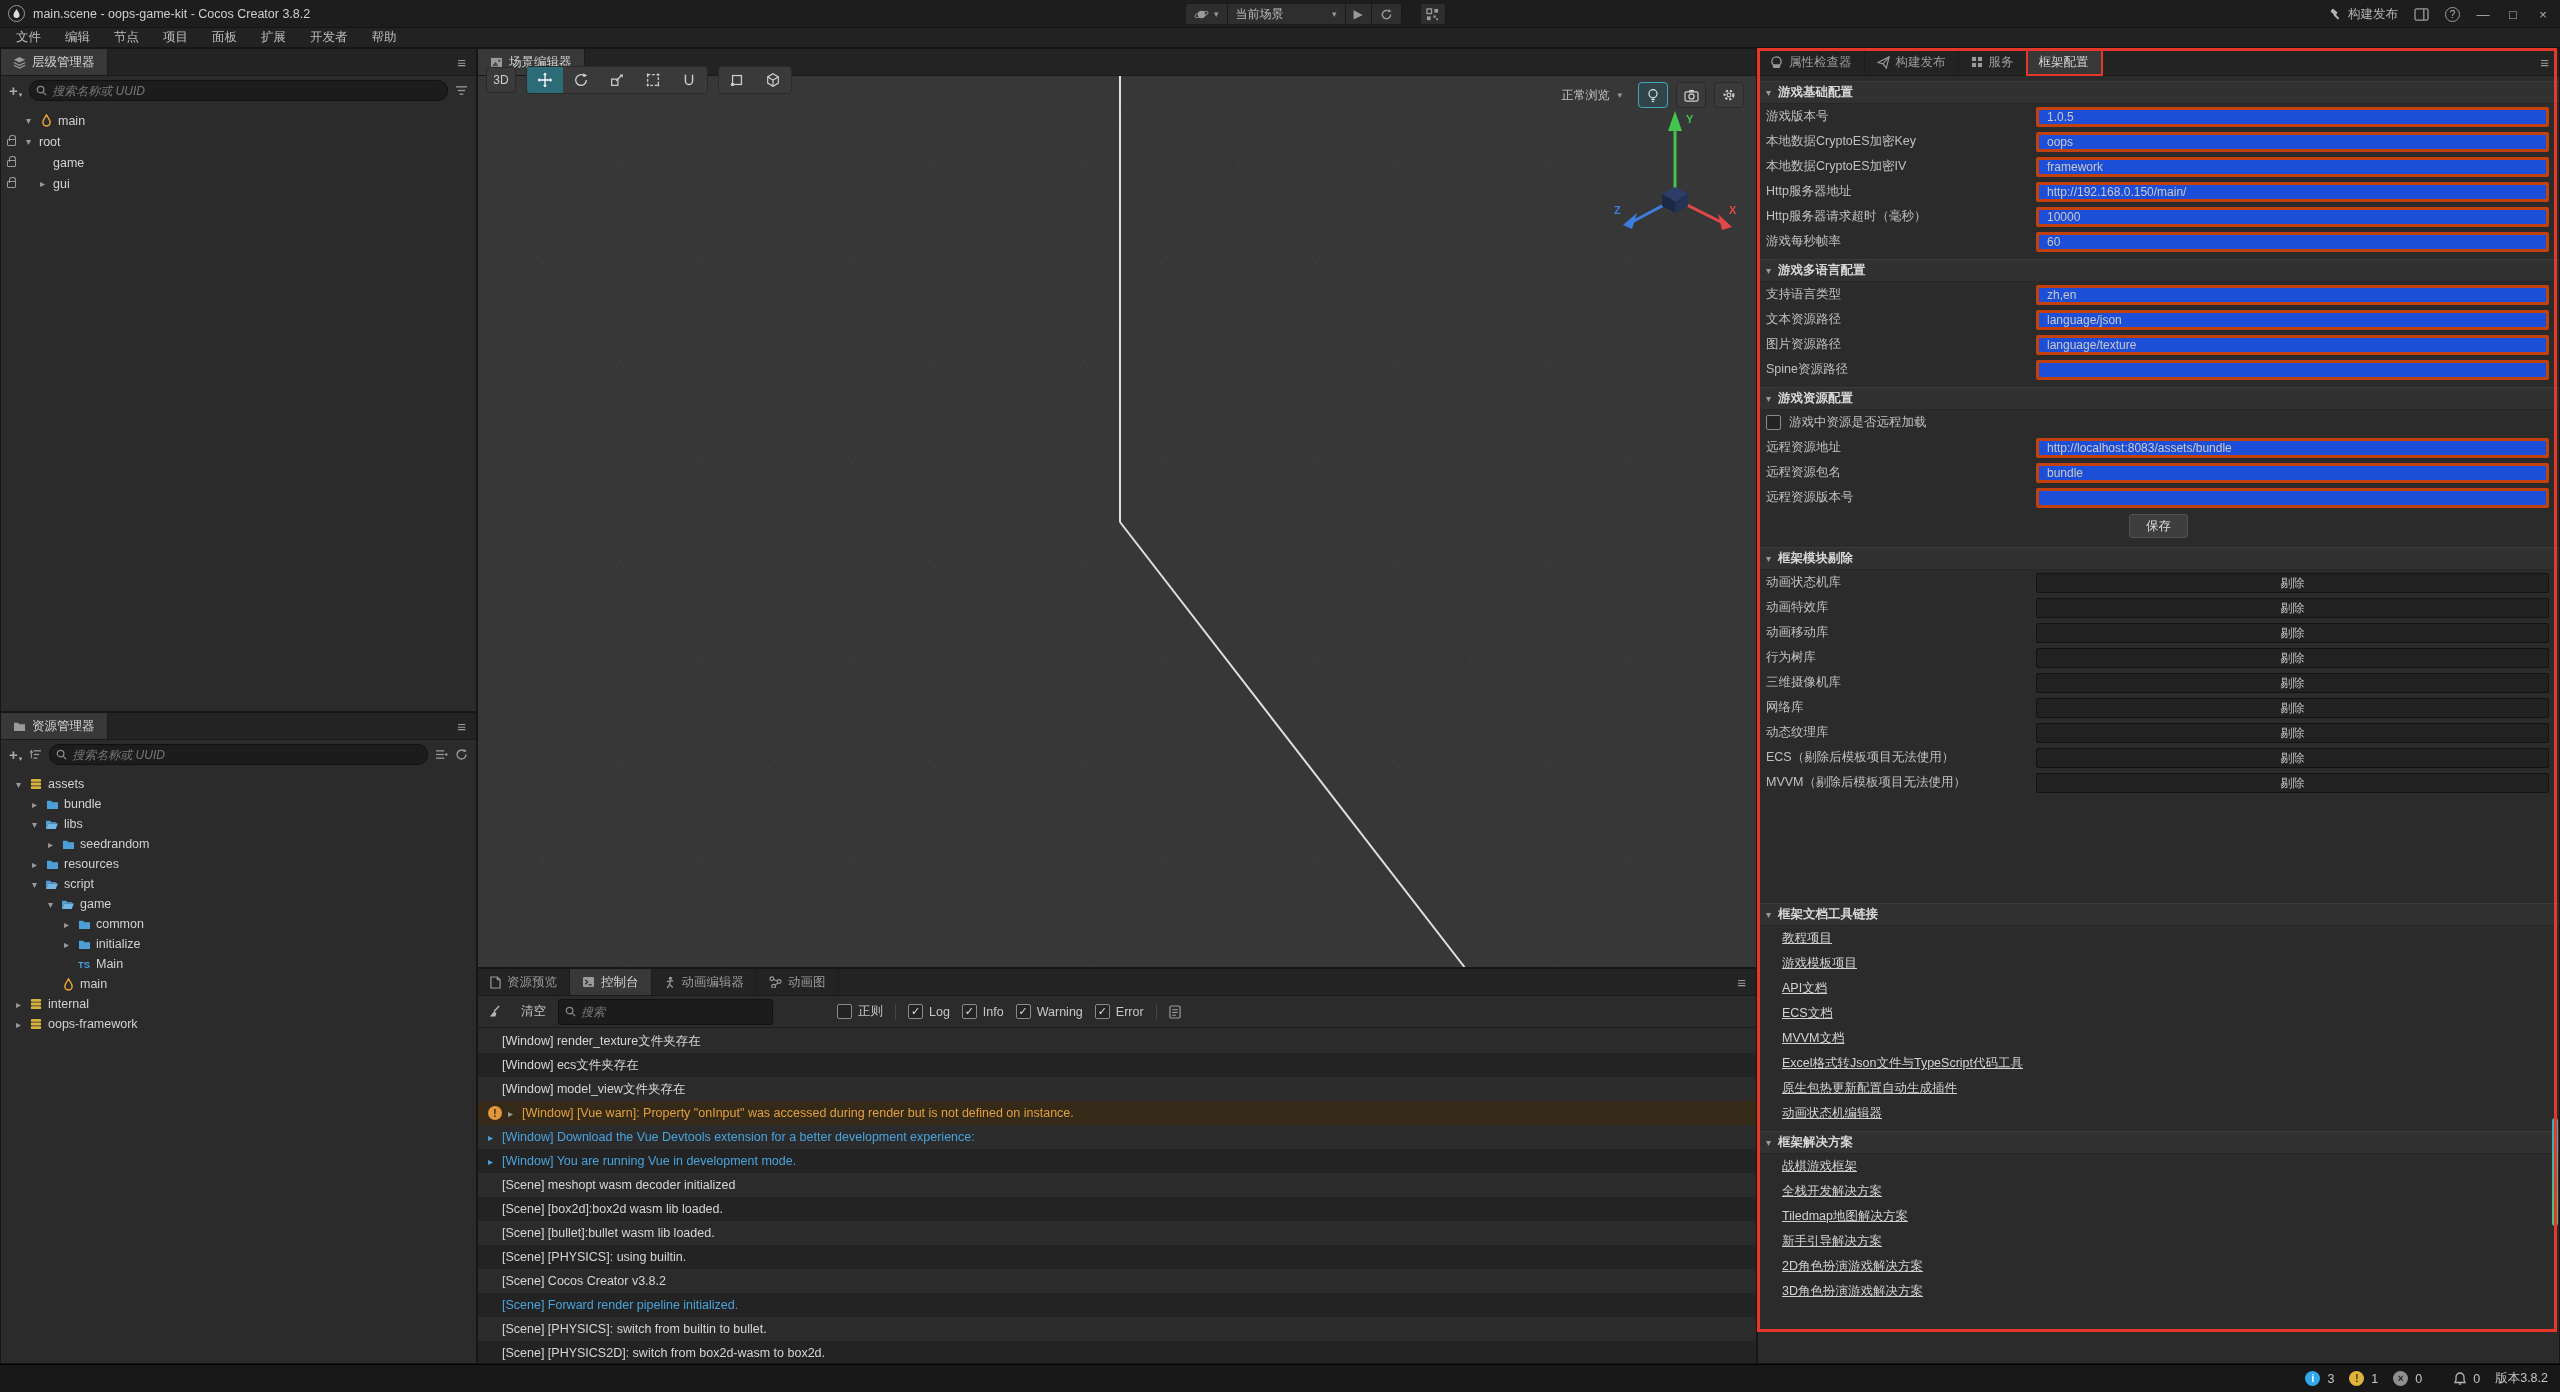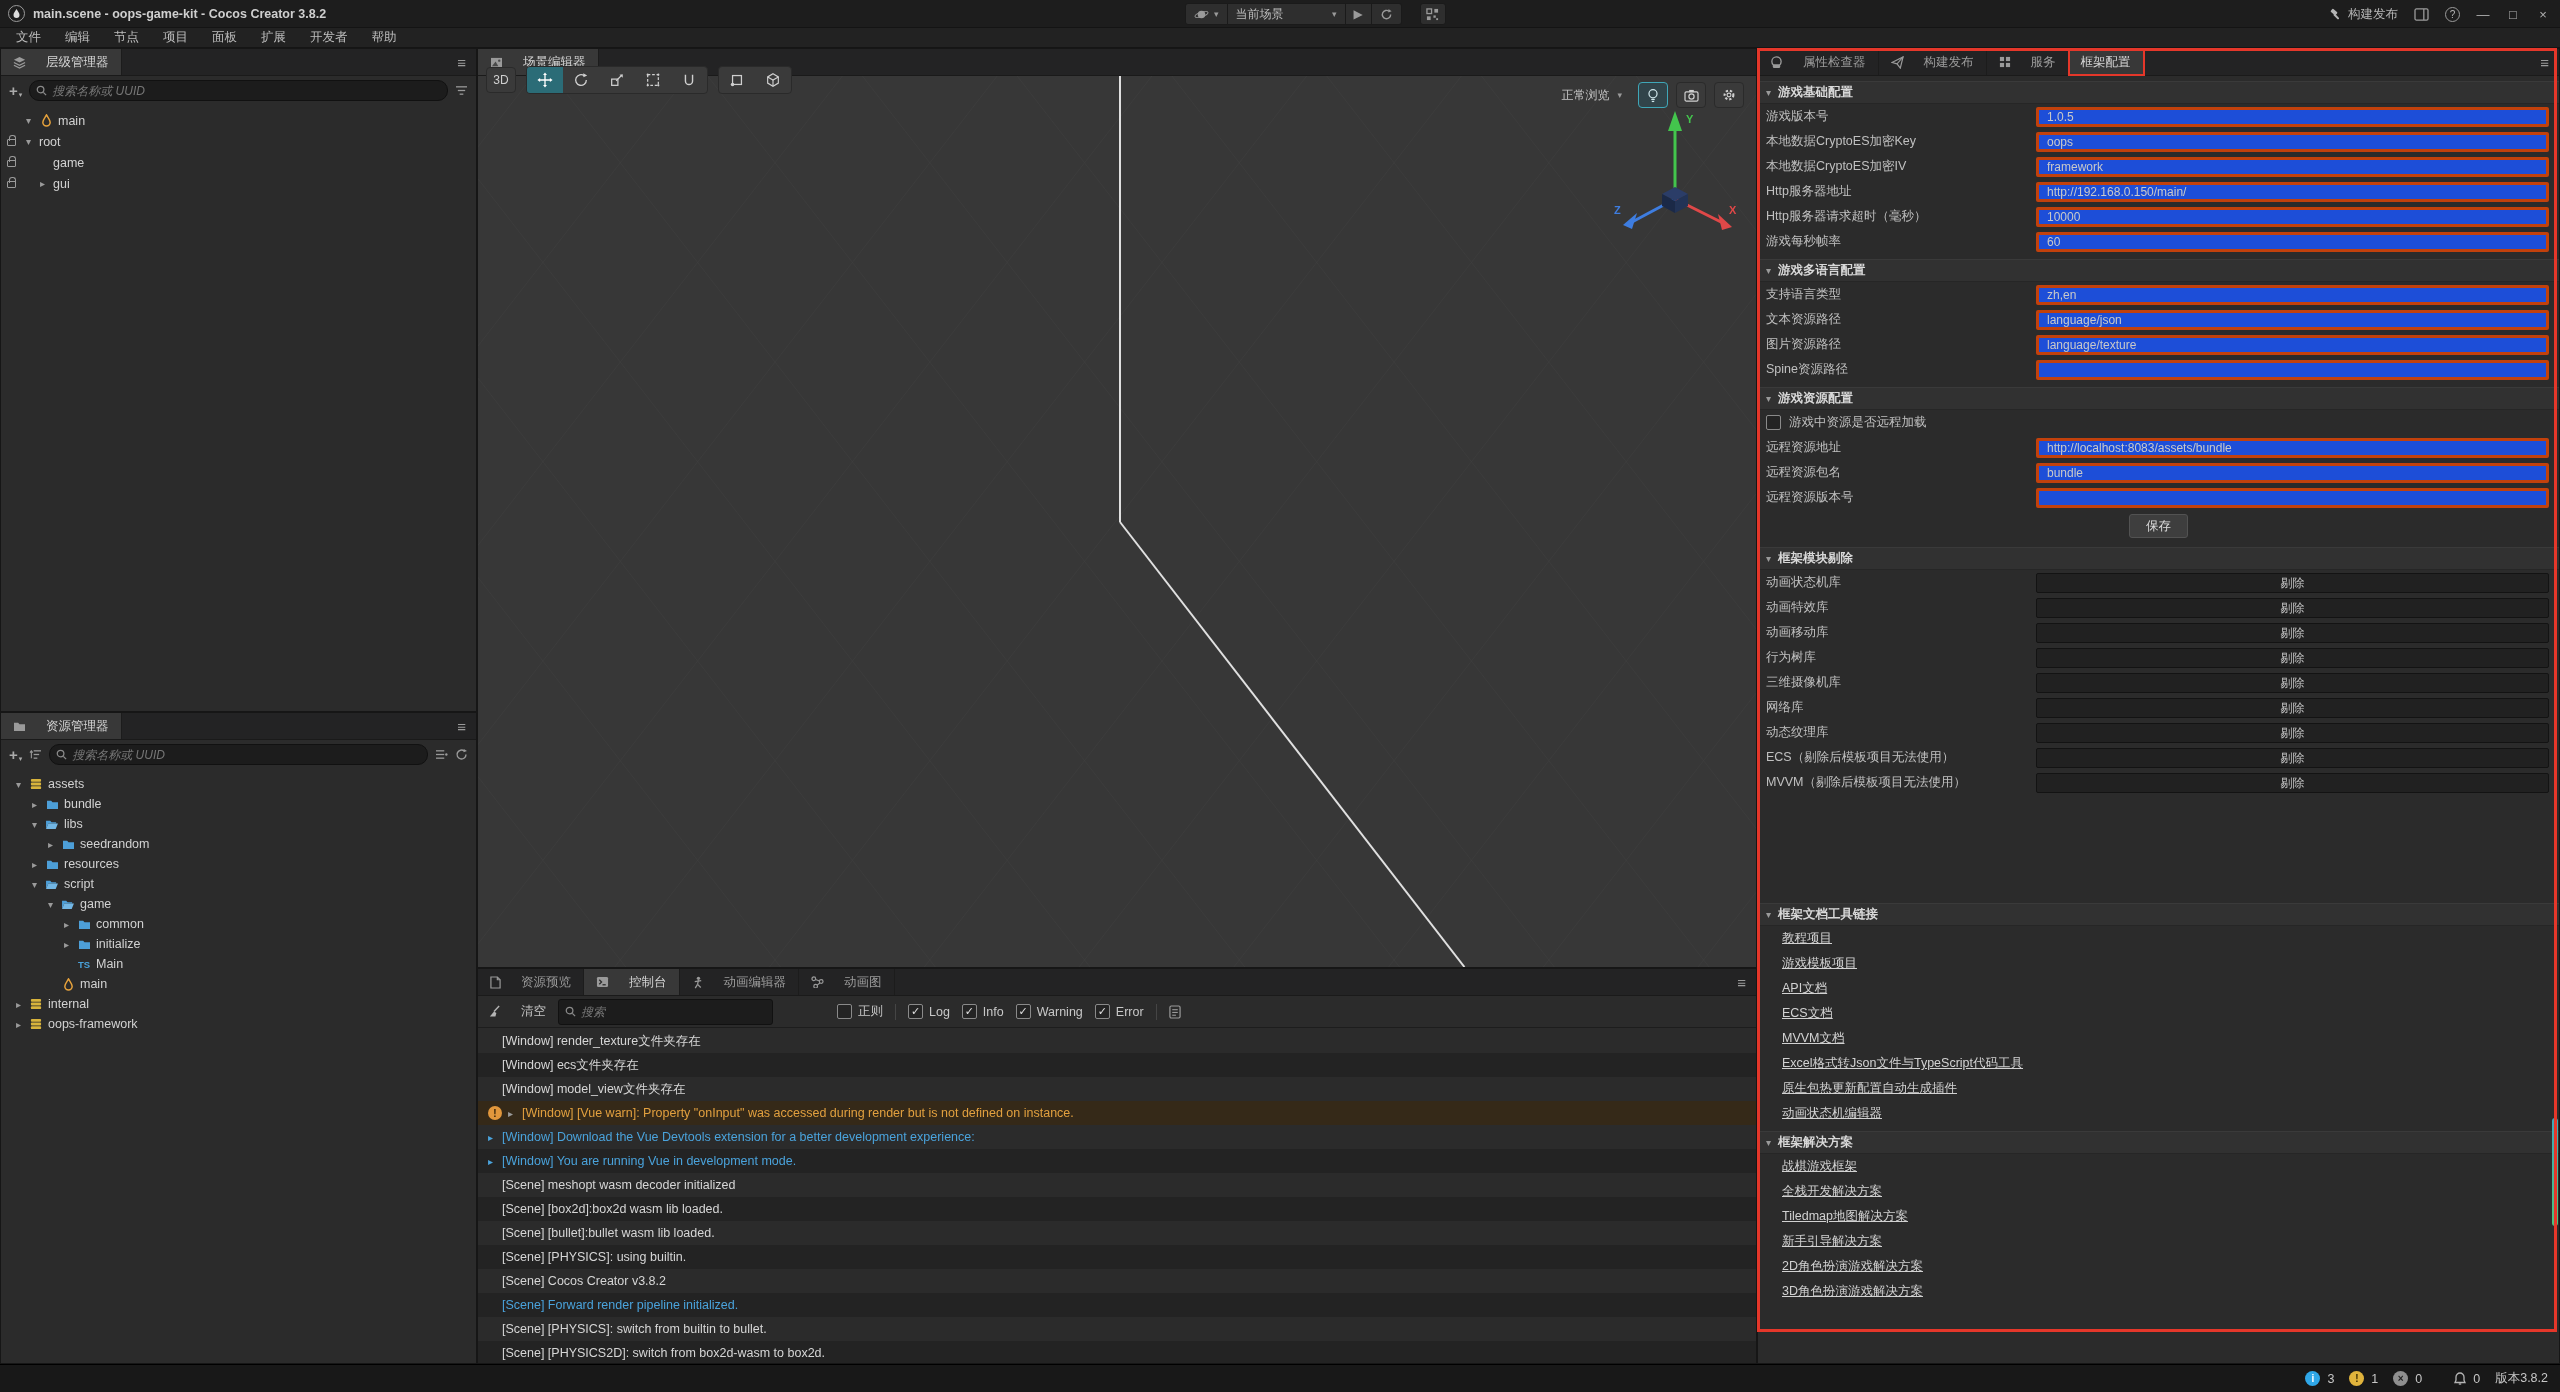--- a/index.html
+++ b/index.html
@@ -2,38 +2,38 @@
 <html><head>
 <meta charset="utf-8">
 <style>
   *{box-sizing:border-box;margin:0;padding:0}
   html,body{width:2560px;height:1392px;overflow:hidden}
   body{position:relative;background:#1e1e1e;font-family:"Liberation Sans","DejaVu Sans",sans-serif;color:#c8c8c8;font-size:13px}
   svg{display:block}
   
   .titlebar{position:absolute;left:0;top:0;width:2560px;height:28px;background:#1d1d1d;display:flex;align-items:center;border-bottom:1px solid #141414}
   .app-ico{width:17px;height:17px;margin:0 8px 0 8px;border:1.5px solid #9a9a9a;border-radius:50%;display:flex;align-items:center;justify-content:center}
-  .app-title{font-size:12.5px;font-weight:bold;color:#cfcfcf}
+  .app-title{font-size:12.5px;font-weight:normal;color:#cfcfcf}
   .scene-ctrl{position:absolute;left:1185px;top:3px;height:22px;display:flex;align-items:center}
   .ctrl-seg{display:flex;align-items:center;height:22px;background:#2e2e2e;border:1px solid #1a1a1a;padding:0 8px;gap:5px;color:#bdbdbd;font-size:12px}
   .ctrl-seg:first-child{border-radius:3px 0 0 3px}
   .ctrl-seg.rr{border-radius:0 3px 3px 0}
   .ctrl-seg+.ctrl-seg{border-left:none}
   .qr-btn{margin-left:18px;width:26px;height:22px;background:#2e2e2e;border:1px solid #1a1a1a;border-radius:3px;display:flex;align-items:center;justify-content:center}
   .title-right{position:absolute;right:10px;top:0;height:28px;display:flex;align-items:center;gap:16px;color:#b5b5b5;font-size:12.5px}
   .wbtn{color:#b0b0b0;font-size:13px;width:14px;text-align:center}
   .help-circ{width:15px;height:15px;border:1px solid #9a9a9a;border-radius:50%;font-size:10px;display:flex;align-items:center;justify-content:center;color:#b5b5b5}
   .chev-d{font-size:9px;color:#9a9a9a}
   
   .menubar{position:absolute;left:0;top:28px;width:2560px;height:20px;background:#222;display:flex;align-items:center;padding-left:4px;border-bottom:1px solid #151515}
   .menu-item{padding:0 12px;font-size:12.5px;color:#bdbdbd}
   
   .panel{position:absolute;background:#2b2b2b;border:1px solid #161616}
   .tabbar{height:27px;background:#232324;display:flex;align-items:stretch;border-bottom:1px solid #1a1a1a}
-  .tab{display:flex;align-items:center;gap:20px;padding:12px 12px;font-size:12.5px;color:#9b9b9b;border-right:1px solid #1c1c1c}
+  .tab{display:flex;align-items:center;gap:6px;padding:12px 12px;font-size:12.5px;color:#9b9b9b;border-right:1px solid #1c1c1c}
   .tab.active{background:#383838;color:#d6d6d6}
   .hamb{margin-left:auto;align-self:center;padding:0 10px;color:#9a9a9a;font-size:15px}
   .ptoolbar{height:29px;display:flex;align-items:center;padding:0 8px;gap:7px}
   .tool-ico{color:#aaa;display:flex;align-items:center;gap:1px}
   .searchbox{flex:1;display:flex;align-items:center;height:21px;background:#1c1c1c;border:1px solid #111;border-radius:10px;padding:0 6px;gap:5px}
   .searchbox input{flex:1;background:transparent;border:none;outline:none;color:#ccc;font-size:12px;font-family:inherit}
   .searchbox input::placeholder{color:#767676;font-style:italic}
   
   .tree{padding-top:5px}
   .trow{position:relative;display:flex;align-items:center;height:21px;padding-left:calc(22px + var(--d,0)*14px);gap:5px;font-size:12.5px;color:#d2d2d2}

